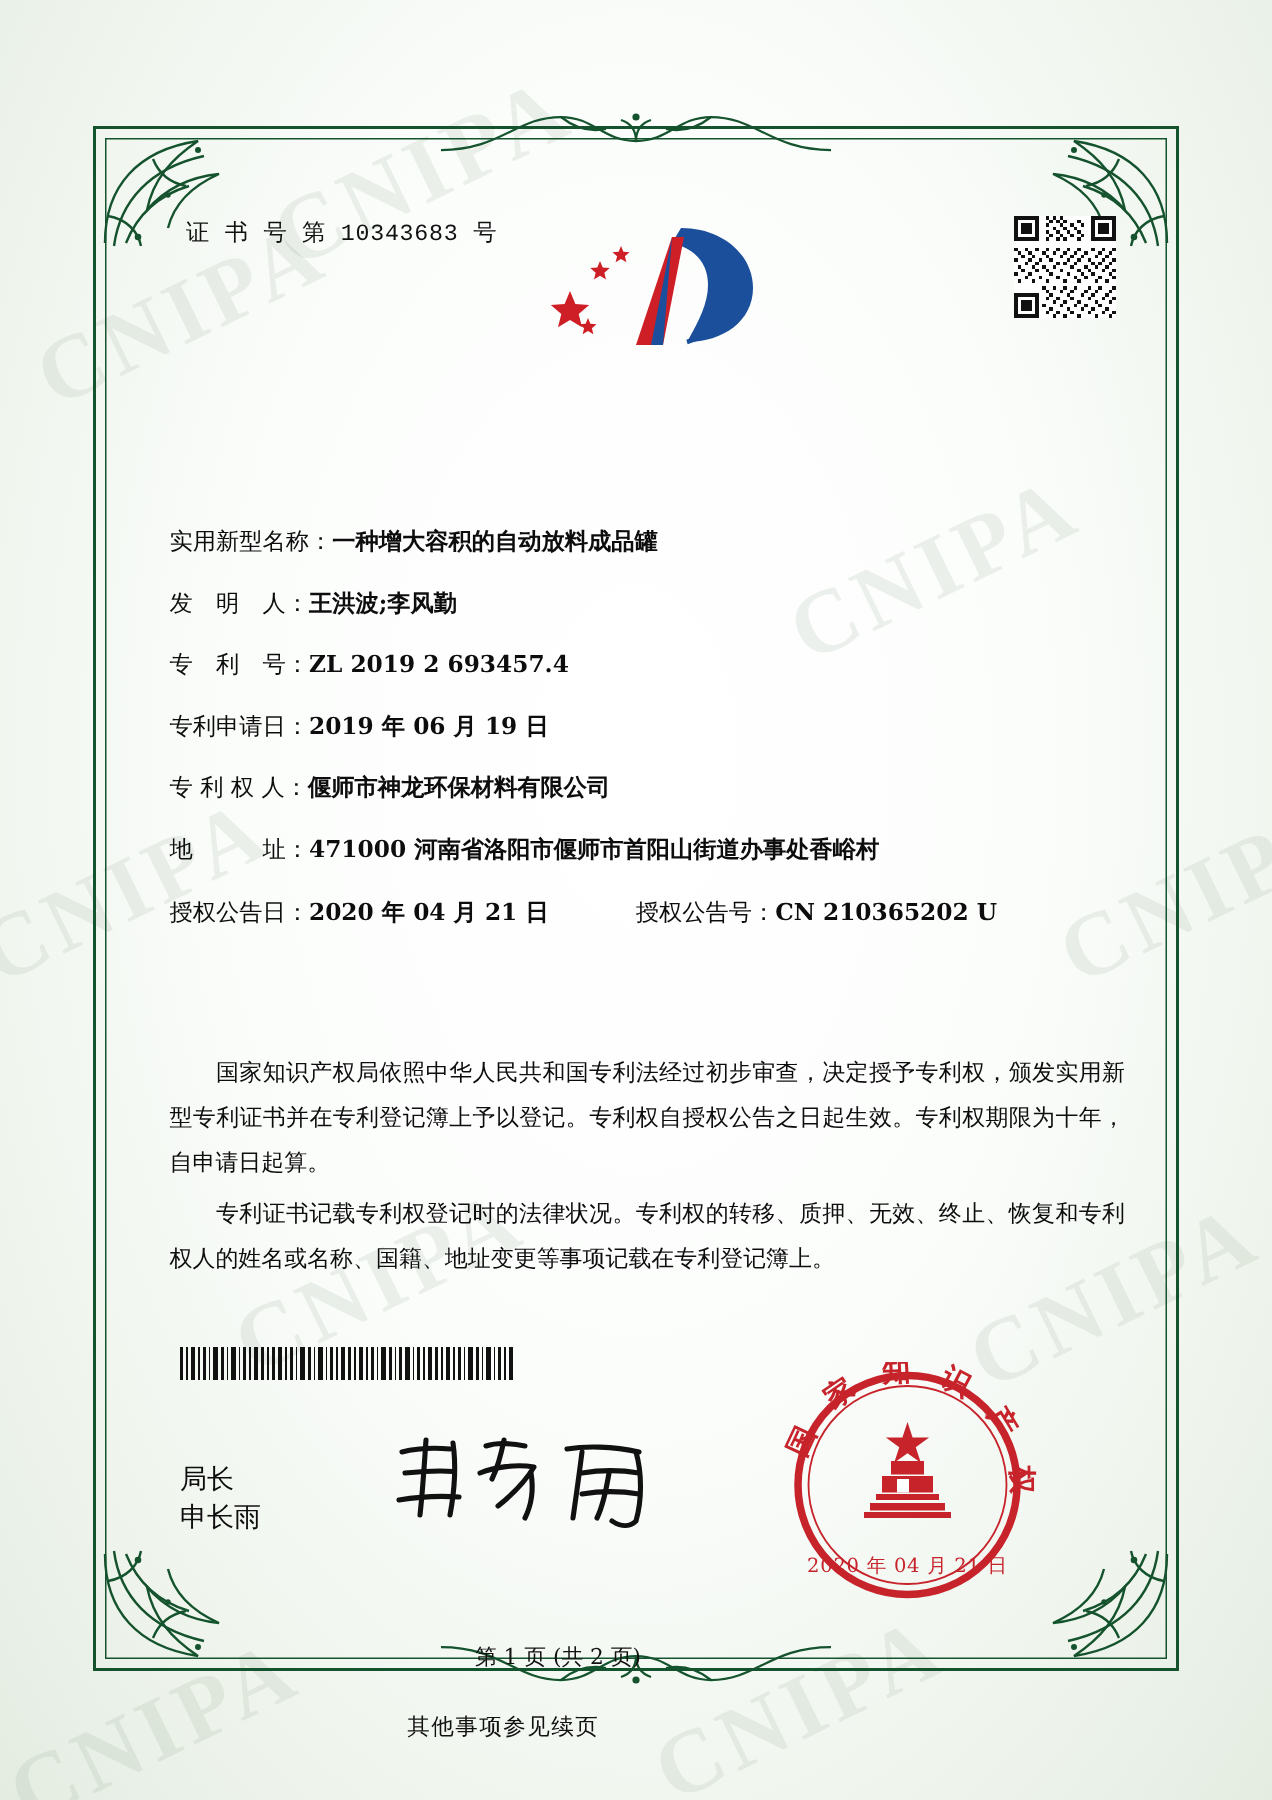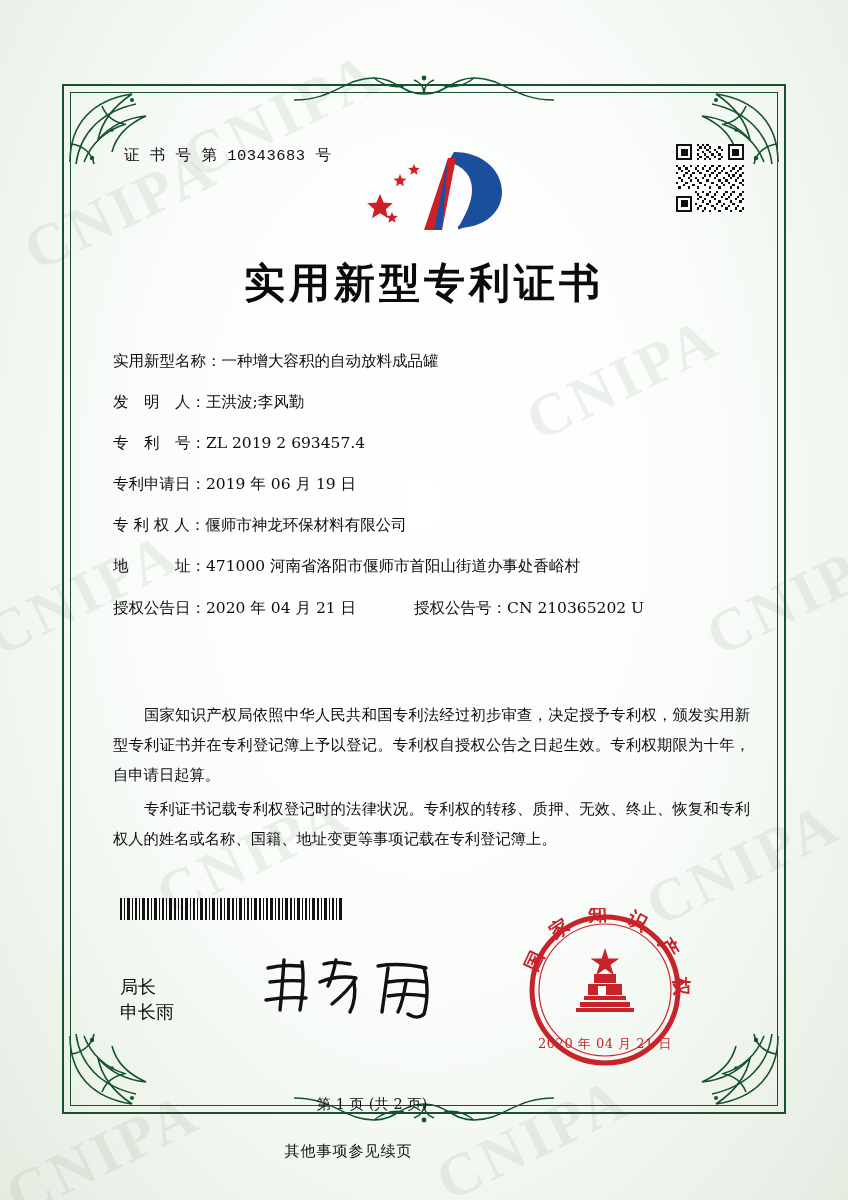--- a/index.html
+++ b/index.html
@@ -120,20 +120,21 @@
     color: #0d0d0d;
     margin-bottom: 22.5px;
     line-height: 1.2;
   }
   .f-label {
     white-space: pre;
     font-family: "DejaVu Serif", "Liberation Serif", serif;
   }
   .f-value {
     font-family: "DejaVu Serif", "Liberation Serif", serif;
+    font-weight: bold;
   }
   .field.inline-two {
     justify-content: flex-start;
   }
   .f-gap { width: 58px; display: inline-block; }
 
   
   .paras {
     position: absolute;
     left: 113px; top: 700px;
@@ -197,21 +198,20 @@
   }
   .footnote {
     position: absolute;
     left: 0; top: 1142px;
     width: 671px;
     text-align: center;
     font-size: 15px;
     color: #111;
     font-family: Liberation Serif, serif;
     letter-spacing: 1px;
-    padding-left: 13px;
   }
 </style>
 </head>
 <body>
 
 <div class="page">
 
   <div class="wm" style="left:18px; top:175px; font-size:60px; transform:rotate(-26deg);">CNIPA</div>
   <div class="wm" style="left:176px; top:80px; font-size:62px; transform:rotate(-26deg);">CNIPA</div>
   <div class="wm" style="left:520px; top:345px; font-size:60px; transform:rotate(-26deg);">CNIPA</div>
@@ -492,21 +492,20 @@
       <polygon points="30,64 31.6,67.8 35.7,68.1 32.6,70.8 33.6,74.8 30,72.6 26.4,74.8 27.4,70.8 24.3,68.1 28.4,67.8"></polygon>
     </g>
 
     <path d="M92,4 C120,4 140,22 140,44 C140,66 120,80 96,80 C104,66 110,54 110,42 C110,28 102,18 86,14 Z" fill="#1b4f9c"></path>
     <path d="M96,80 C116,74 132,60 136,42" stroke="#1b4f9c" stroke-width="3" fill="none"></path>
 
     <path d="M86,10 L94,10 L80,82 L62,82 Z" fill="#cf1f26"></path>
     <path d="M86,10 L80,82 L72,82 Z" fill="#1b4f9c"></path>
   </svg>
 
-  <div class="main-title">实用新型专利证书</div>
 
   <div class="fields">
     <div class="field">
       <span class="f-label">实用新型名称：</span>
       <span class="f-value">一种增大容积的自动放料成品罐</span>
     </div>
     <div class="field">
       <span class="f-label">发　明　人：</span>
       <span class="f-value">王洪波;李风勤</span>
     </div>

